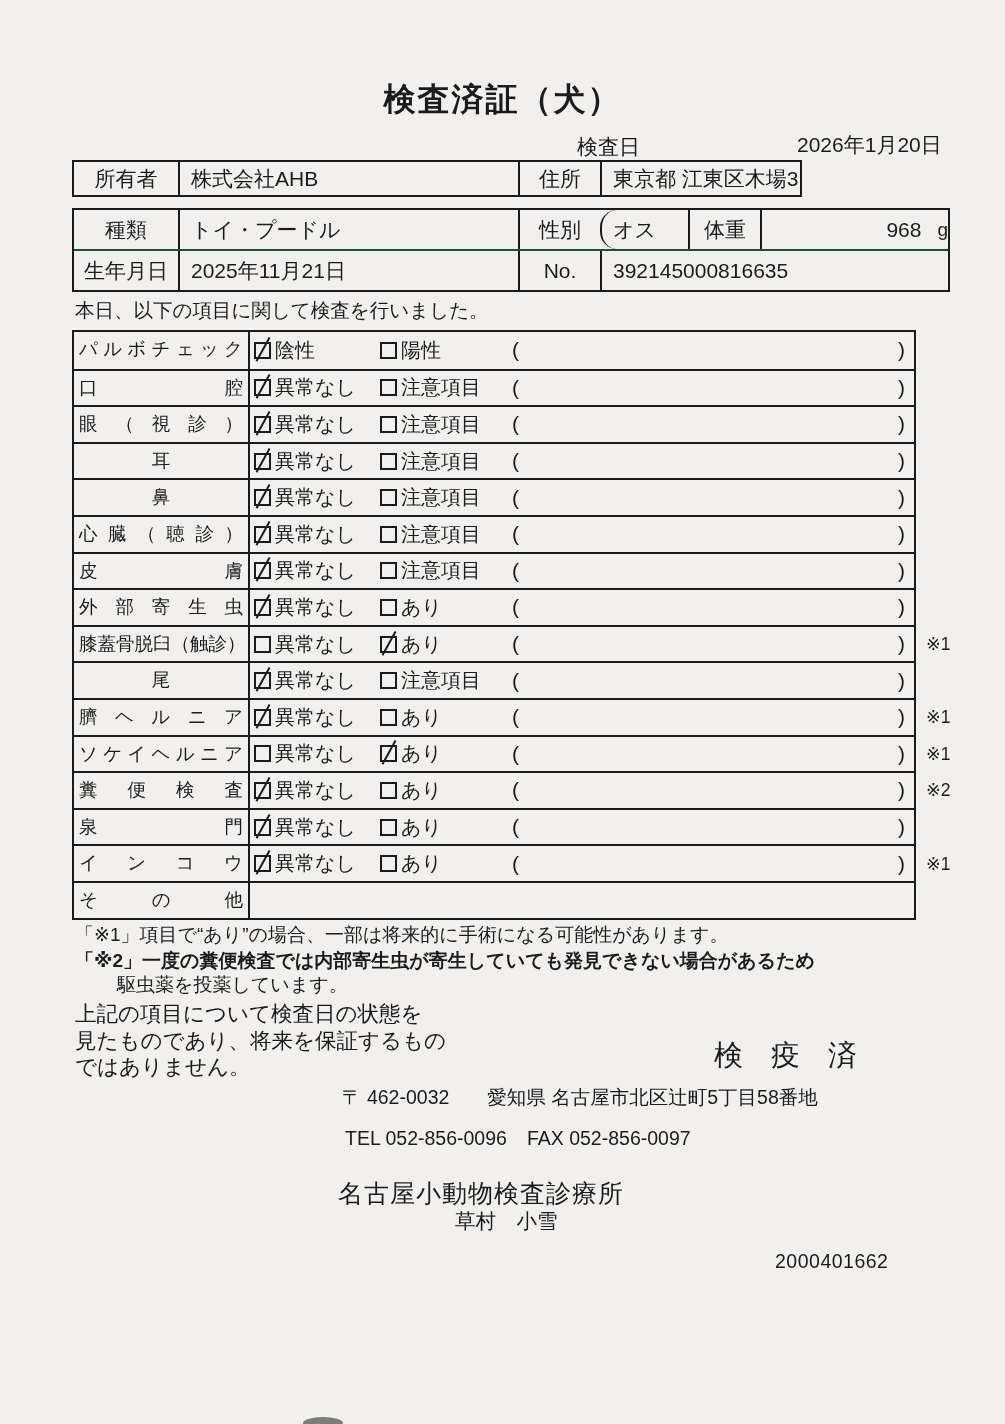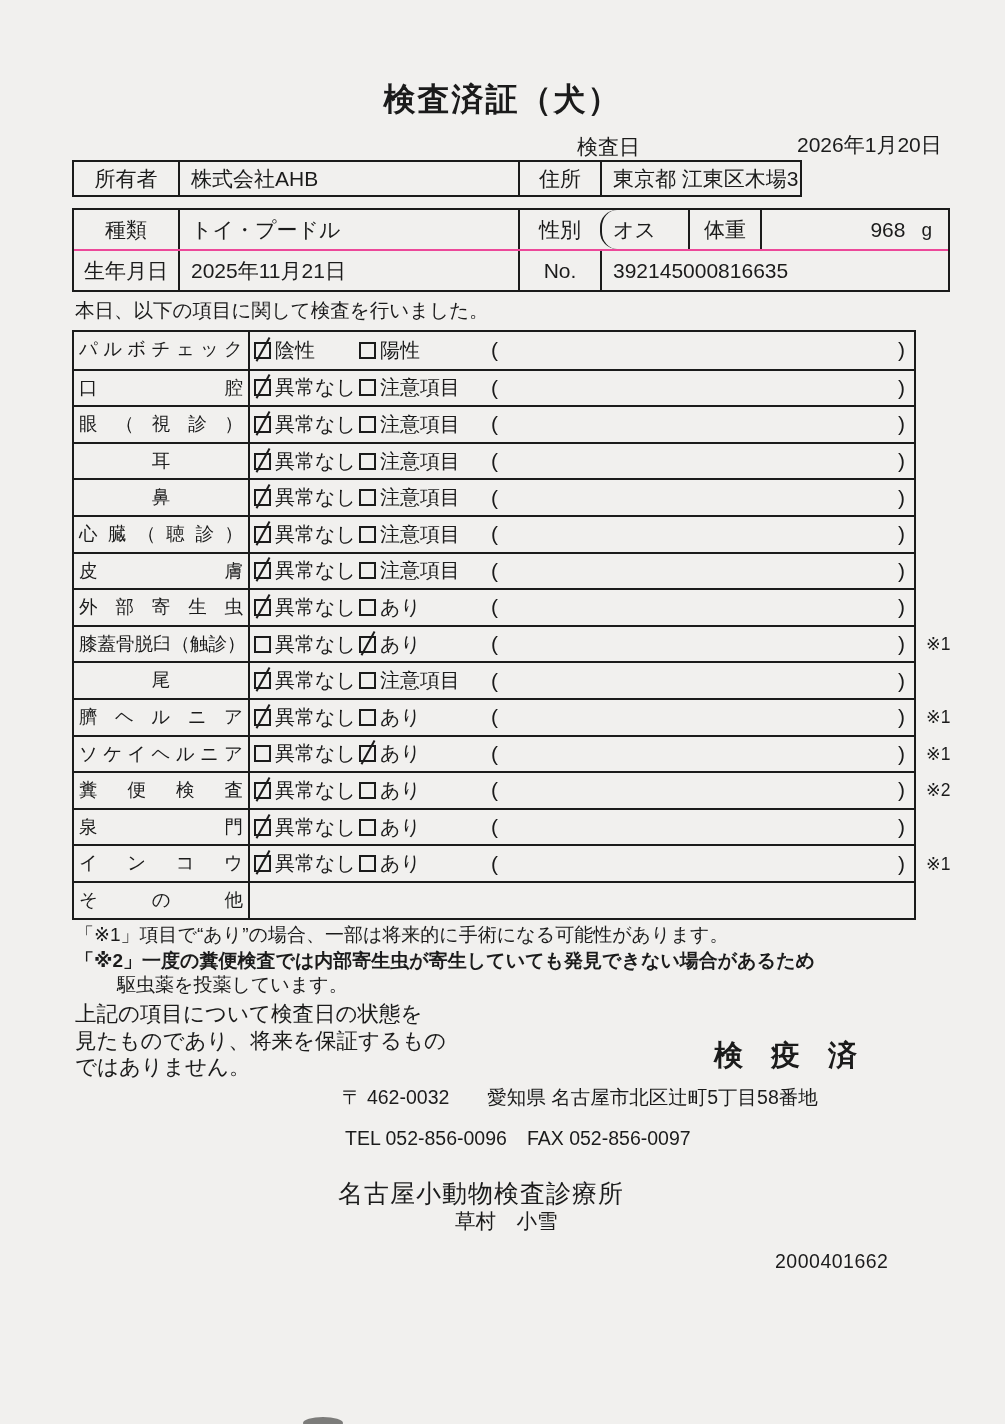--- a/index.html
+++ b/index.html
@@ -13,63 +13,63 @@
   
   .title{left:0;right:0;top:78px;text-align:center;font-size:32px;font-weight:600;letter-spacing:2px;}
   
   .insp-label{left:577px;top:133px;font-size:21px;}
   .insp-value{left:797px;top:131px;font-size:21px;}
   
   .htable{border:2px solid #1b1b1b;display:flex;box-sizing:border-box;}
   .t1{left:72px;top:160px;width:730px;height:37px;}
   .t2{left:72px;top:208px;width:878px;height:84px;flex-direction:column;}
   .t2 .trow{display:flex;flex:1;}
-  .t2 .trow + .trow{border-top:2px solid #ec4899;}
+  .t2 .trow + .trow{border-top:2px solid #14532d;}
   .cell{display:flex;align-items:center;box-sizing:border-box;font-size:21px;overflow:hidden;white-space:nowrap;}
   .cell + .cell{border-left:2px solid #1b1b1b;}
   .lab{justify-content:center;}
   .val{padding-left:11px;}
   .w1{width:104px;flex:none;}
   .w2{width:340px;flex:none;}
   .w3{width:82px;flex:none;}
   .w4{width:88px;flex:none;border-radius:17px;}
   .w5{width:72px;flex:none;}
   .grow{flex:1;}
-  .weight{justify-content:flex-end;padding-right:16px;}
+  .weight{justify-content:flex-end;}
   .weight .unit{margin-left:16px;font-size:19px;}
   
   .intro{left:75px;top:297px;font-size:19.5px;}
   
   .cl{left:72px;top:330px;width:844px;border:2px solid #1b1b1b;box-sizing:border-box;}
   .crow{display:flex;height:36.6px;box-sizing:border-box;position:relative;}
   .crow + .crow{border-top:2px solid #1b1b1b;}
   .lcell{width:176px;flex:none;border-right:2px solid #1b1b1b;box-sizing:border-box;
          font-size:18.5px;line-height:34px;padding:0 5px;overflow:hidden;white-space:nowrap;}
   .lcell[data-align="justify"]{text-align:justify;text-align-last:justify;}
   .lcell[data-align="center"]{text-align:center;text-align-last:center;}
   .ccell{flex:1;display:flex;align-items:center;padding:0 9px 0 4px;font-size:20px;white-space:nowrap;}
   .opt{display:inline-flex;align-items:center;}
-  .o1{width:105px;flex:none;font-family:Liberation Serif, serif;}
+  .o1{width:126px;flex:none;font-family:Liberation Serif, serif;}
   .o2{width:132px;flex:none;}
   .cb{width:13px;height:13px;border:2px solid #1b1b1b;flex:none;margin-right:4px;position:relative;background:transparent;}
   .cb[data-checked="true"]::after{
     content:"";position:absolute;left:6px;top:-8px;width:2.4px;height:27px;background:#1b1b1b;
     transform:rotate(29deg);
   }
   .paren{font-size:21px;}
   .pc{margin-left:auto;}
   .note{position:absolute;left:852px;top:50%;transform:translateY(-50%);font-size:17.5px;white-space:nowrap;}
   
   .fn1{left:75px;top:922px;font-size:19px;}
   .fn2{left:75px;top:948px;font-size:19px;font-weight:bold;}
   .fn3{left:117px;top:972px;font-size:19px;}
   
   .disc{left:75px;top:1001px;font-size:21.5px;line-height:26.5px;}
   
-  .stamp{left:714px;top:1036px;font-size:29px;letter-spacing:10px;font-weight:700;}
+  .stamp{left:714px;top:1036px;font-size:29px;letter-spacing:10px;font-weight:400;}
   
   .postal{left:342px;top:1084px;font-size:19.5px;}
   .postal .gap{display:inline-block;width:38px;}
   .telfax{left:345px;top:1127px;font-size:19.5px;}
   .telfax .gap{display:inline-block;width:20px;}
   .clinic{left:338px;top:1177px;font-size:25px;letter-spacing:1px;}
   .examiner{left:455px;top:1207px;font-size:20.5px;}
   .serial{left:775px;top:1250px;font-size:19.5px;letter-spacing:0.5px;}
   
   .smudge{left:303px;top:1417px;width:40px;height:12px;background:#4a4a48;border-radius:50%;opacity:.7;}

